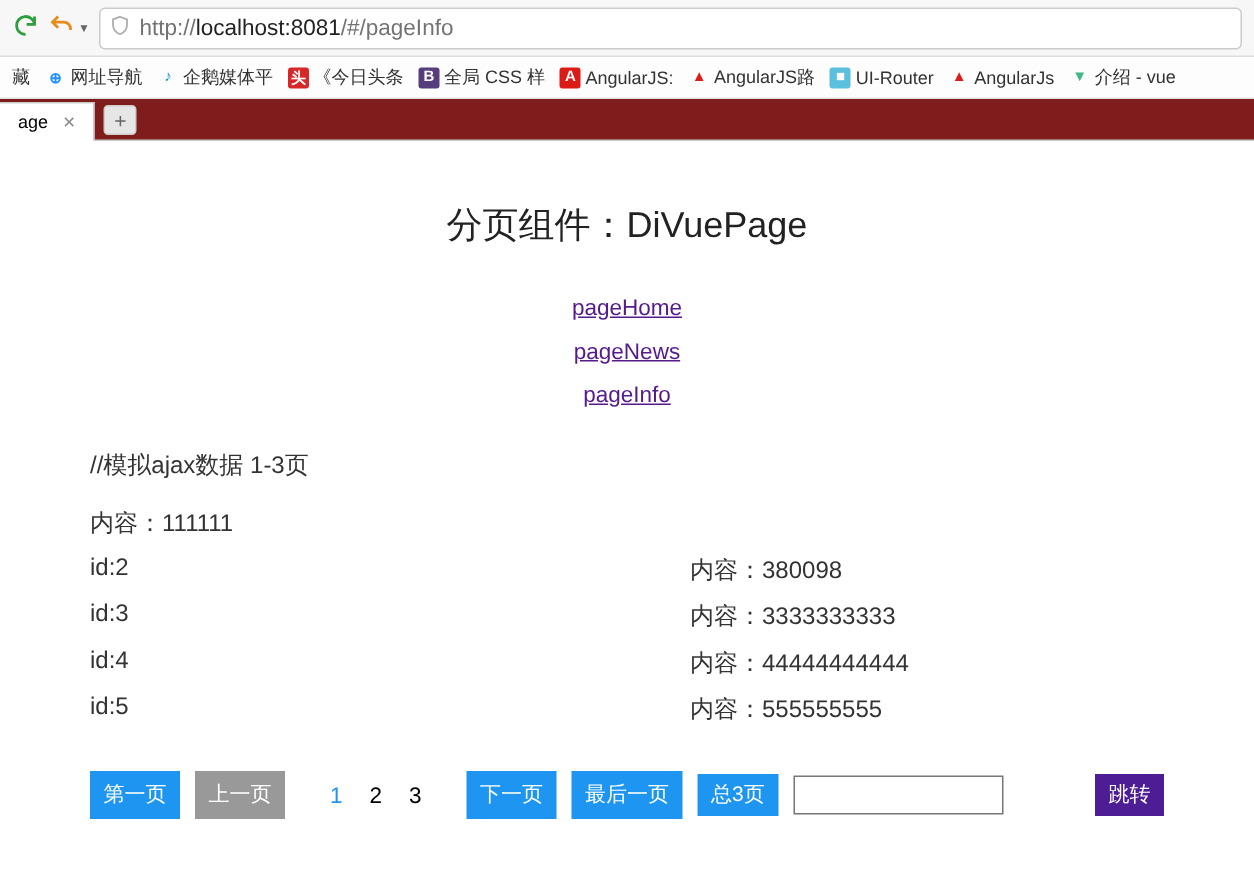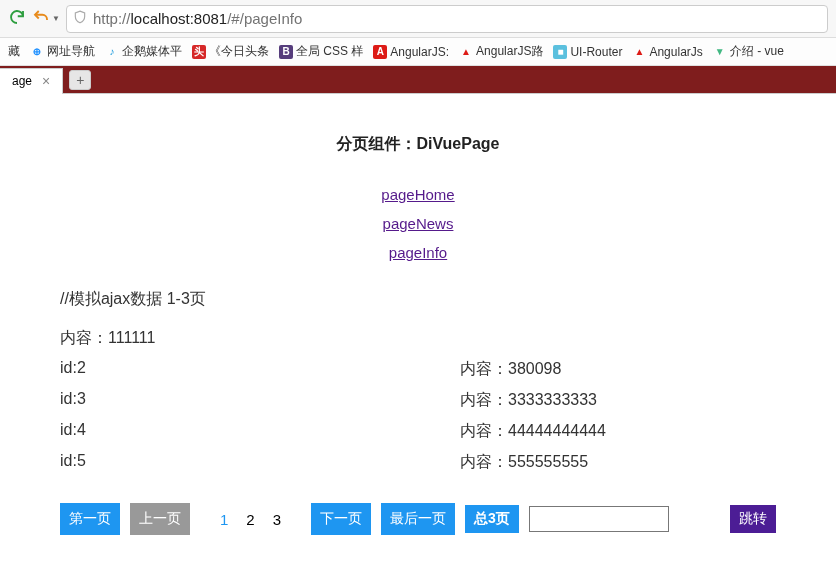--- a/index.html
+++ b/index.html
@@ -28,36 +28,36 @@
     .ico-vue { color: #42b883; }
     
     
     .tabbar { display: flex; align-items: center; height: 28px; background: #7f1d1d; border-bottom: 1px solid #ccc; }
     .tab { display: flex; align-items: center; height: 26px; padding: 0 12px; background: #fff; border-right: 1px solid #ccc; border-top: 1px solid #ccc; margin-top: 2px; font-size: 12px; gap: 10px; position: relative; }
     .tab-close { color: #888; cursor: pointer; font-size: 14px; }
     .tab-add { width: 22px; height: 20px; display: flex; align-items: center; justify-content: center; background: #e6e6e6; border: 1px solid #ccc; border-radius: 3px; margin-left: 6px; cursor: pointer; color: #666; font-size: 14px; }
     
     
     .page { padding: 40px 60px 0 60px; }
-    .title { text-align: center; font-size: 16px; font-weight: bold; margin-bottom: 25px; color: #222; }
+    .title { text-align: center; font-size: 24px; font-weight: normal; margin-bottom: 25px; color: #222; }
     .links { text-align: center; }
     .links a { display: inline-block; color: #551a8b; text-decoration: underline; margin: 6px 0; font-size: 15px; }
     .subtitle { margin: 22px 0 18px; font-size: 16px; color: #333; }
     
     .datarow { display: flex; margin: 10px 0; font-size: 16px; color: #333; }
     .datarow .idcol { width: 400px; }
     .datarow .contentcol { }
     
     .pager { display: flex; align-items: center; gap: 10px; margin-top: 30px; }
     .pbtn { background: #1e96f1; color: #fff; border: none; padding: 7px 9px; font-size: 14px; cursor: pointer; }
     .pbtn.gray { background: #999; }
     .pnums { display: flex; gap: 18px; margin: 0 20px; font-size: 15px; }
     .pnums .cur { color: #1e96f1; }
     .pnums span { cursor: pointer; }
-    .ptotal { background: #1e96f1; color: #fff; padding: 5px 9px; font-size: 14px; font-weight: bold; }
+    .ptotal { background: #1e96f1; color: #fff; padding: 5px 9px; font-size: 14px; }
     .pinput { width: 140px; height: 26px; border: 1px solid #777; padding: 0 4px; }
     .pgo { background: #4c1d95; color: #fff; border: none; padding: 5px 9px; font-size: 14px; cursor: pointer; margin-left: auto; }
   </style>
 </head>
 <body>
 
 <div class="toolbar">
   <span class="reload-icon">
     <svg viewBox="0 0 24 24" fill="none" stroke="#2e9e3f" stroke-width="2.5">
         <path d="M20 11A8 8 0 1 0 12 20"></path>

